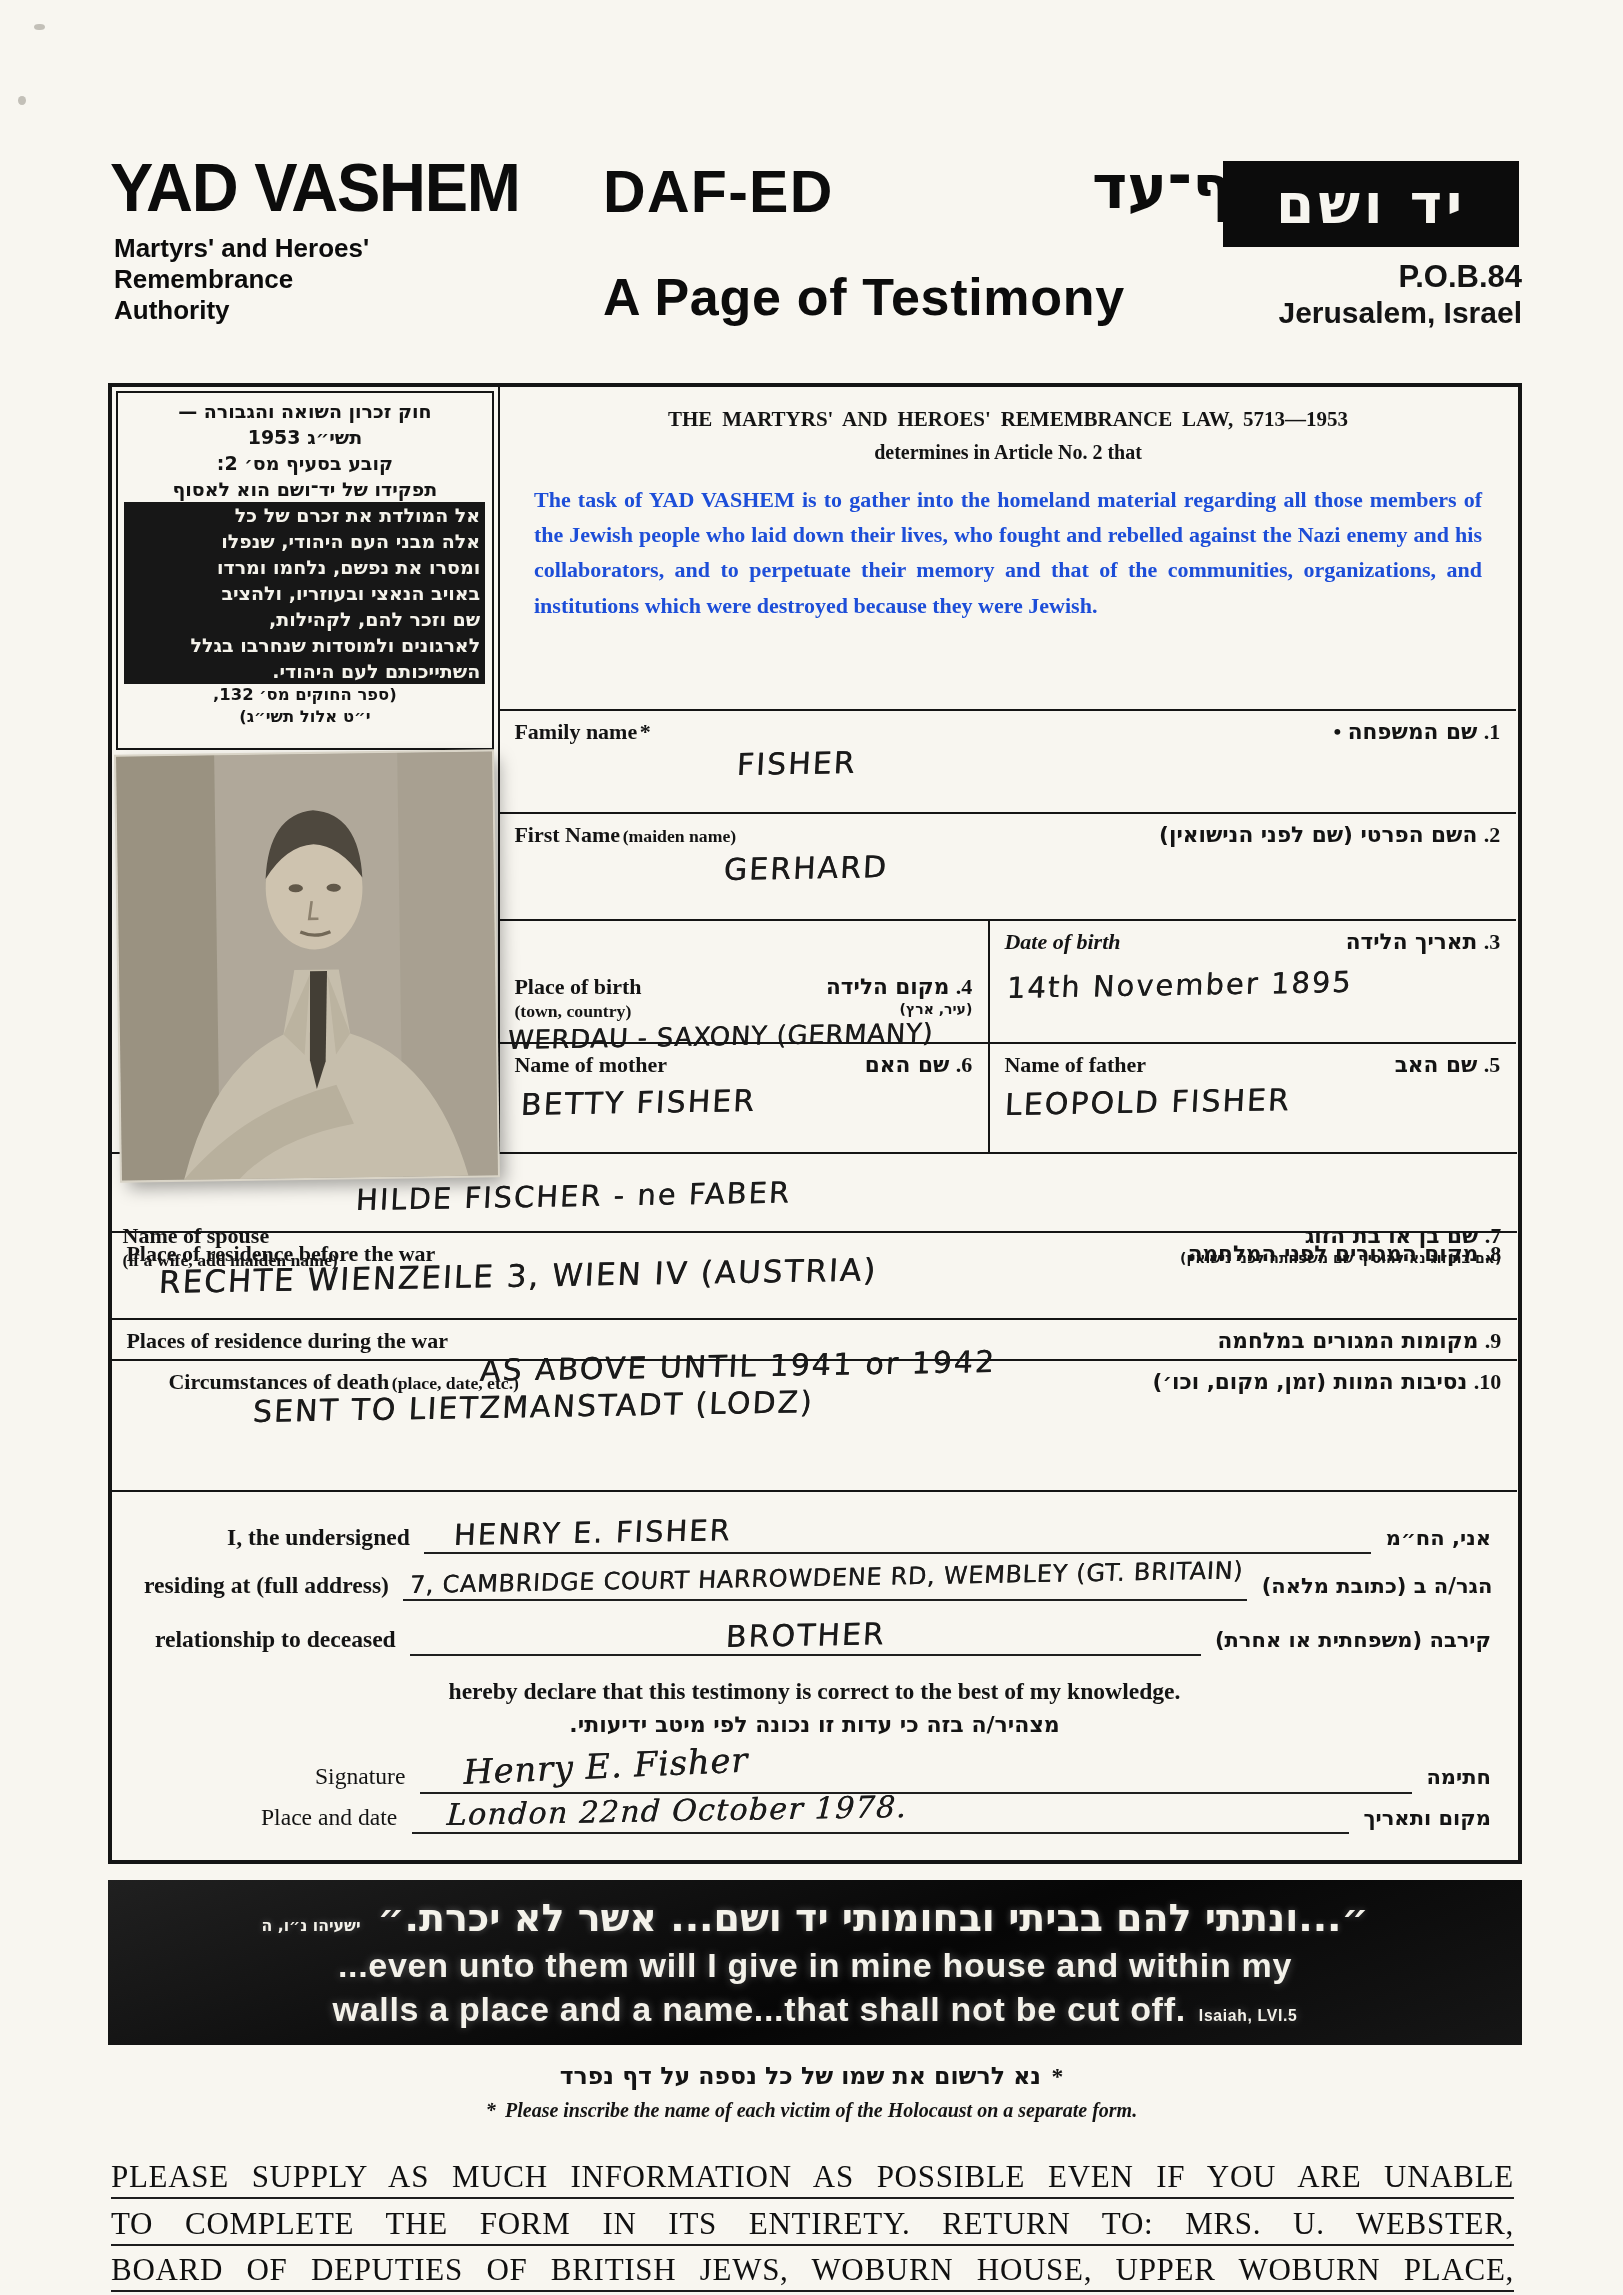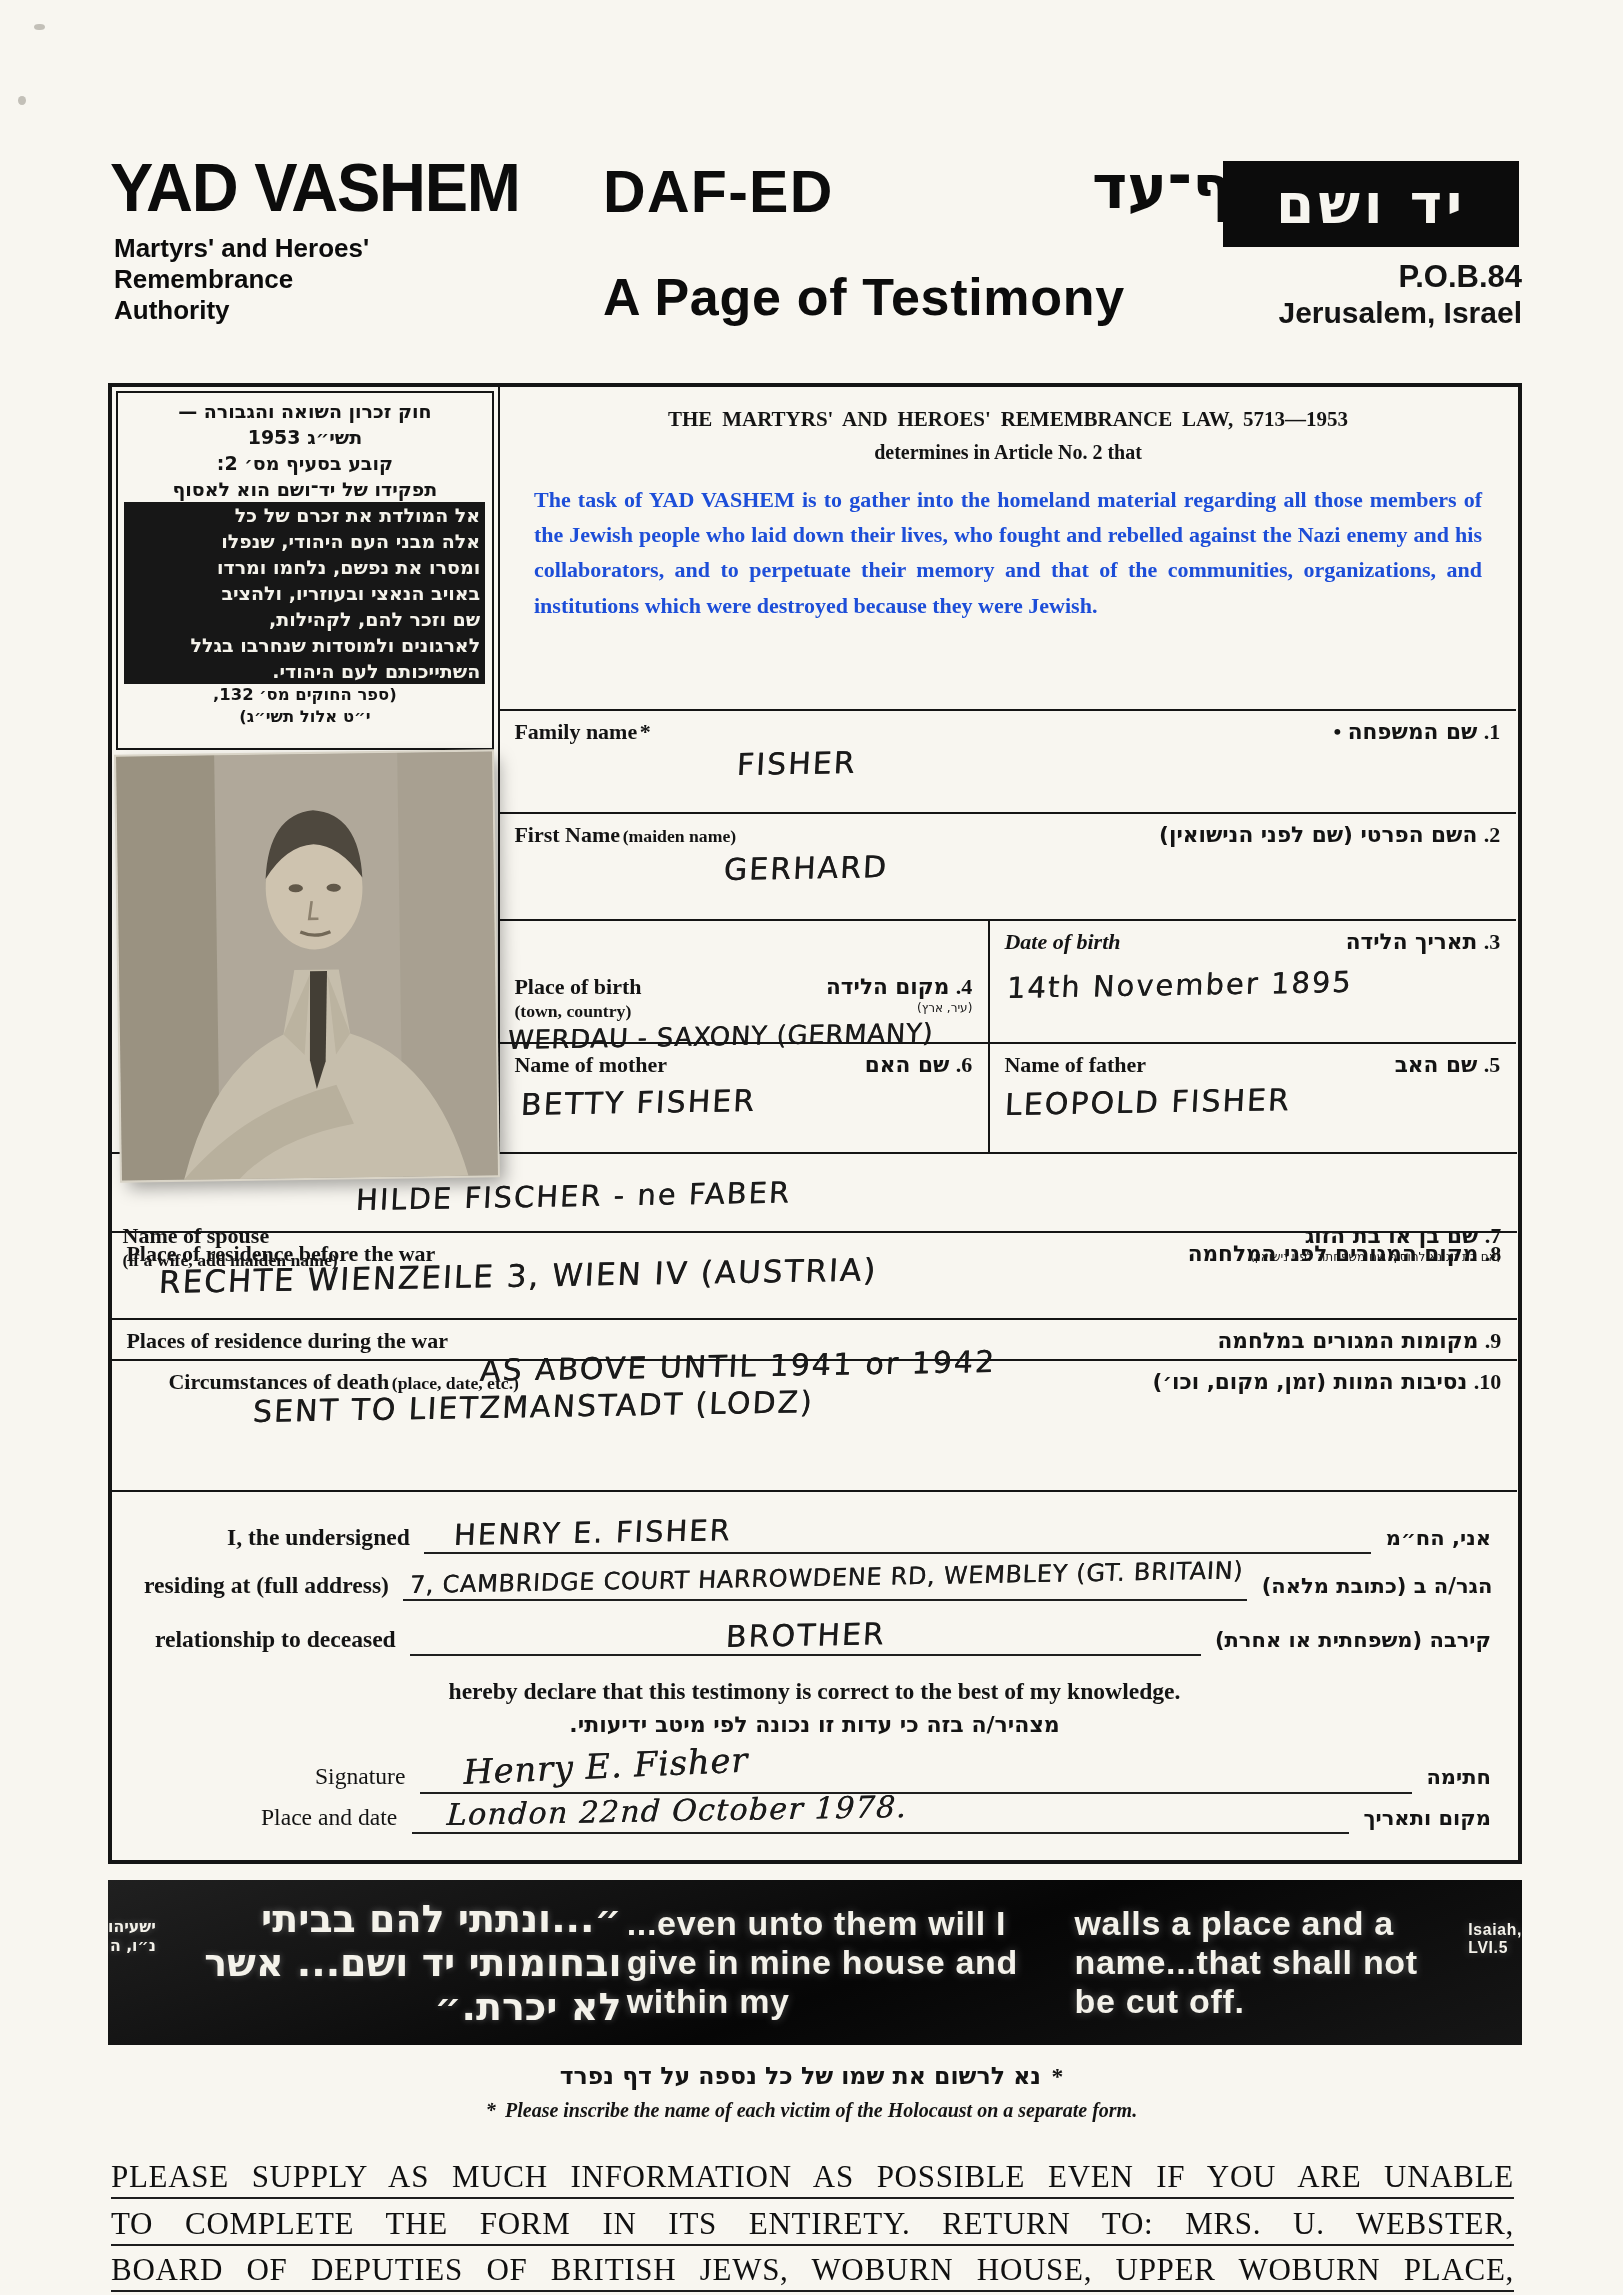--- a/index.html
+++ b/index.html
@@ -59,21 +59,21 @@
   .f8{left:0;top:844px;width:1405px;height:87px;}
   .f9{left:0;top:931px;width:1405px;height:84px;}
   .f10{left:0;top:972px;width:1405px;height:88px;padding-left:42px;}
   .decl{left:0;top:1103px;width:1405px;height:369px;}
 
   .lblrow{display:flex;justify-content:space-between;align-items:flex-start;padding:7.9px 15.7px 0 14.4px;}
   .en{font-weight:bold;font-size:22px;}
   .en-note{font-weight:bold;font-size:17.7px;}
   .it{font-style:italic;}
   .he-wrap{display:inline-flex;gap:6.5px;align-items:baseline;font-weight:bold;font-size:21.6px;}
-  .he-note{font-size:12px;font-weight:normal;}
+  .he-note{font-size:14px;font-weight:bold;}
   .num{font-family:"Liberation Serif",serif;font-weight:bold;font-size:22px;}
   .mark{font-weight:bold;font-size:22px;}
   .col{display:flex;flex-direction:column;gap:1.3px;margin-top:45px;}
   .col.right{align-items:flex-end;text-align:left;}
 
   .hand{font-family:"DejaVu Sans",sans-serif;font-size:30px;letter-spacing:2px;color:#1b1b1b;
         transform:rotate(-1deg) skewX(-4deg);transform-origin:left bottom;white-space:nowrap;
         text-shadow:0.4px 0 0 currentColor;}
   .script{font-family:"DejaVu Serif",serif;font-style:italic;text-shadow:0.3px 0 0 currentColor;}
 
@@ -106,21 +106,21 @@
   .v-und{font-size:29px;margin-left:23.6px;}
   .v-addr{font-size:24px;letter-spacing:0.7px;}
   .v-rel{font-size:30px;margin:0 auto;}
   .v-sig{font-size:34px;transform:rotate(-2.5deg);margin-left:39px;letter-spacing:0.7px;}
   .v-pd{font-size:30px;margin-left:29px;letter-spacing:1.3px;}
   .decl-he{font-weight:bold;font-size:21px;white-space:nowrap;}
 
   
   .banner{left:108px;top:1880px;width:1414px;height:165px;
           background:linear-gradient(160deg,#202020 0%,#060606 55%,#161616 100%);
-          color:#f4f2ea;display:flex;flex-direction:row;align-items:center;justify-content:center;gap:5.2px;}
+          color:#f4f2ea;display:flex;flex-direction:column;align-items:center;justify-content:center;gap:5.2px;}
   .ban-he-line{display:flex;align-items:baseline;gap:17px;font-size:38px;font-weight:bold;
                text-shadow:0 0 7.9px rgba(255,255,255,.28);}
   .ban-cite{font-size:15.7px;font-weight:bold;}
   .ban-en{font-size:34px;font-weight:bold;letter-spacing:0.7px;font-family:"Liberation Sans",sans-serif;
           text-shadow:0 0 9.2px rgba(255,255,255,.3);display:flex;align-items:baseline;gap:13px;}
   .ban-en-cite{font-size:15.7px;}
 
   
   .fnote{left:0;top:2062px;width:1623px;text-align:center;}
   .fnote-he{display:inline-flex;gap:10.5px;align-items:baseline;font-weight:bold;font-size:23.6px;}

